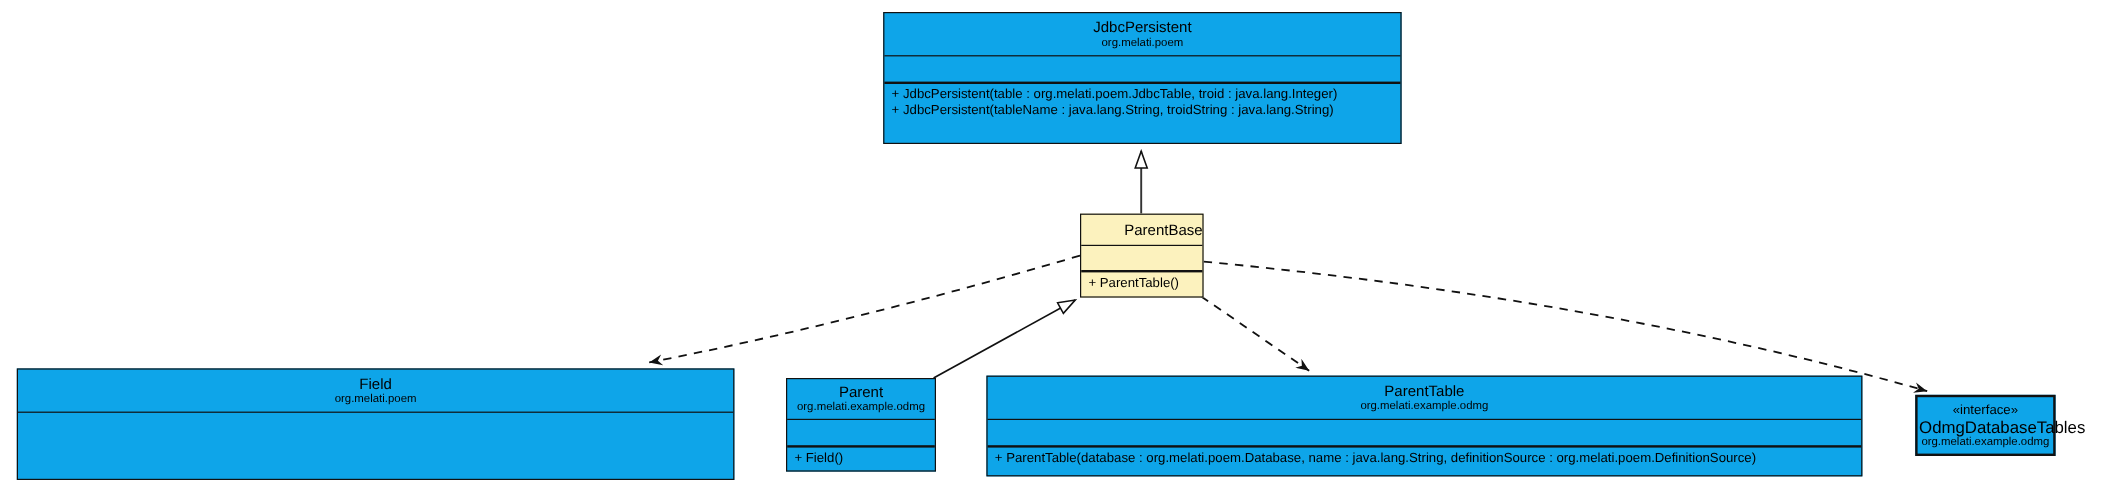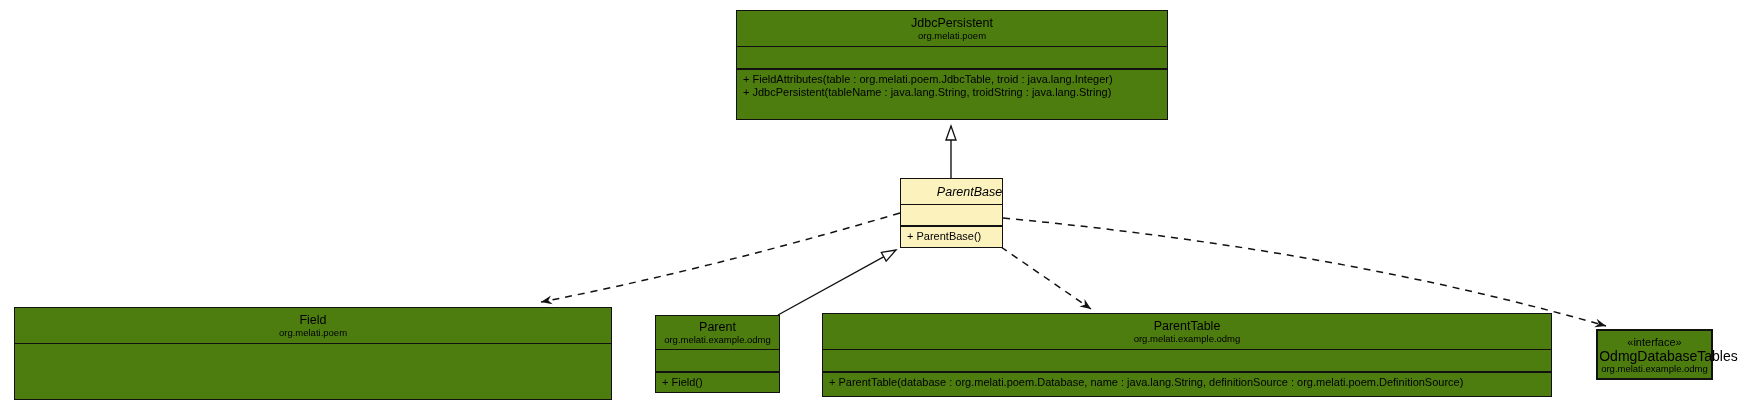--- a/index.html
+++ b/index.html
@@ -8,32 +8,32 @@
     width:1755px;height:413px;
     background:#ffffff;
     font-family:"Liberation Sans", sans-serif;
     color:#000;
     overflow:hidden;
   }
   #wires{position:absolute;left:0;top:0;width:1755px;height:413px;}
   .uml-box{
     position:absolute;
     box-sizing:border-box;
-    background:#4d7c0f;
+    background:#0ea5e9;
     border:1.5px solid #111;
     display:flex;flex-direction:column;
   }
   .uml-box.highlight{background:#fcf2be;}
   .titlebar{
     box-sizing:border-box;
     display:flex;flex-direction:column;justify-content:center;align-items:center;
     text-align:center;
   }
   .cls-name{font-size:12.5px;line-height:14px;}
-  .cls-name.italic{font-style:italic;margin-left:36px;}
+  .cls-name.italic{margin-left:36px;}
   .pkg{font-size:9.5px;line-height:11px;}
   .stereo{font-size:11px;line-height:13px;}
   .attrs{
     box-sizing:border-box;
     border-top:1px solid #111;
     flex:0 0 auto;
   }
   .methods{
     box-sizing:border-box;
     border-top:2px solid #111;
@@ -82,32 +82,32 @@
     <path d="M 1003 218 Q 1340 250 1606 326" stroke="#111" stroke-width="1.5" fill="none" stroke-dasharray="7 6" marker-end="url(#mk-vee)"></path>
   </svg>
 
   <div class="uml-box" id="box-jdbc">
     <div class="titlebar">
       <div class="cls-name">JdbcPersistent</div>
       <div class="pkg">org.melati.poem</div>
     </div>
     <div class="attrs"></div>
     <div class="methods">
-      <div class="m-line">+ FieldAttributes(table : org.melati.poem.JdbcTable, troid : java.lang.Integer)</div>
+      <div class="m-line">+ JdbcPersistent(table : org.melati.poem.JdbcTable, troid : java.lang.Integer)</div>
       <div class="m-line">+ JdbcPersistent(tableName : java.lang.String, troidString : java.lang.String)</div>
     </div>
   </div>
 
   <div class="uml-box highlight" id="box-parentbase">
     <div class="titlebar">
       <div class="cls-name italic">ParentBase</div>
     </div>
     <div class="attrs"></div>
     <div class="methods">
-      <div class="m-line">+ ParentBase()</div>
+      <div class="m-line">+ ParentTable()</div>
     </div>
   </div>
 
   <div class="uml-box" id="box-field">
     <div class="titlebar">
       <div class="cls-name">Field</div>
       <div class="pkg">org.melati.poem</div>
     </div>
     <div class="attrs"></div>
   </div>

